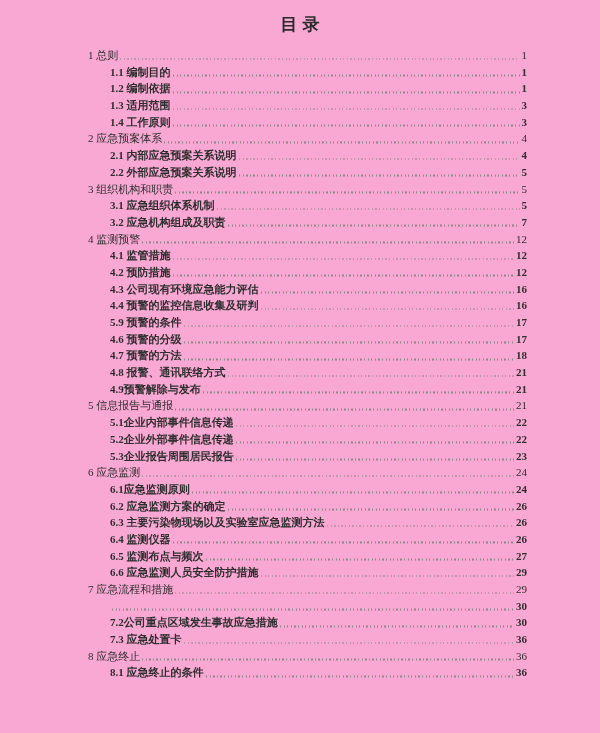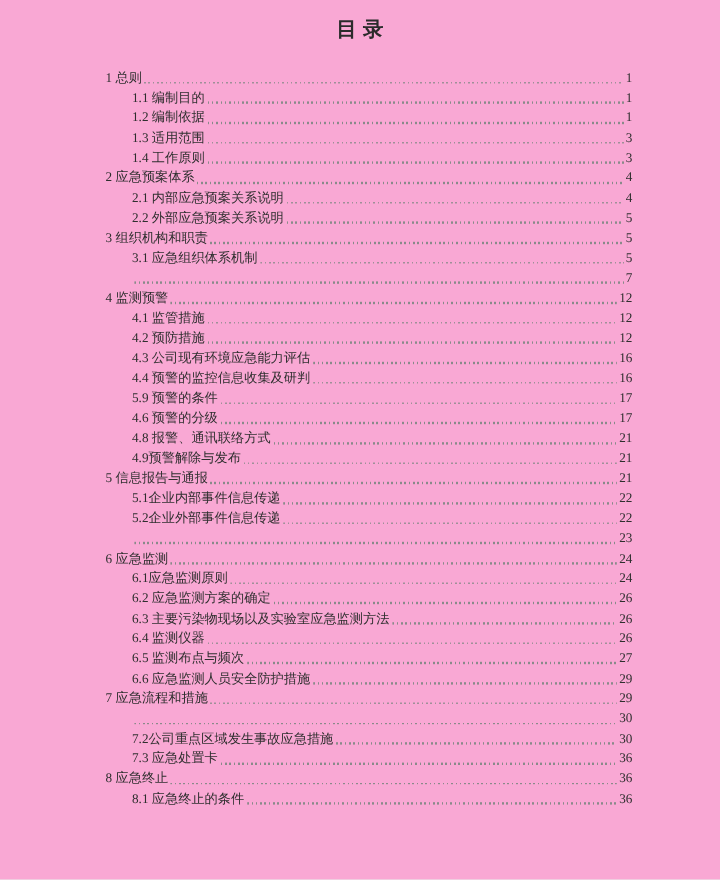--- a/index.html
+++ b/index.html
@@ -18,32 +18,32 @@
     margin: 0;
     padding-top: 13px;
     text-align: center;
     font-size: 17px;
     font-weight: bold;
     letter-spacing: 5px;
     text-indent: 5px; 
     color: #2b2b2b;
   }
   .toc {
-    margin: 21px 73px 0 88px;
+    margin: 11px 73px 0 88px;
     text-align: right;
   }
   .row {
     display: flex;
     align-items: baseline;
     height: 16.7px;
     font-size: 11px;
     line-height: 16.7px;
     white-space: nowrap;
   }
-  .row.level-2 { padding-left: 22px; }
+  .row.level-2 { padding-left: 22px; font-weight: bold; }
   .label { flex: 0 0 auto; }
   .leader {
     flex: 1 1 auto;
     align-self: center;
     height: 1.6px;
     margin: 0 2px;
     background: repeating-linear-gradient(
       to right,
       #8a8a8a 0 1.3px,
       transparent 1.3px 3.6px
@@ -102,20 +102,21 @@
     <span class="label">3 组织机构和职责</span>
     <span class="leader"></span>
     <span class="pagenum">5</span>
   </div>
       <div class="row level-2">
     <span class="label">3.1 应急组织体系机制</span>
     <span class="leader"></span>
     <span class="pagenum">5</span>
   </div>
       <div class="row level-2">
+    <span class="label">3.2 应急机构组成及职责</span>
     <span class="leader"></span>
     <span class="pagenum">7</span>
   </div>
       <div class="row level-1">
     <span class="label">4 监测预警</span>
     <span class="leader"></span>
     <span class="pagenum">12</span>
   </div>
       <div class="row level-2">
     <span class="label">4.1 监管措施</span>
@@ -141,20 +142,25 @@
     <span class="label">5.9 预警的条件</span>
     <span class="leader"></span>
     <span class="pagenum">17</span>
   </div>
       <div class="row level-2">
     <span class="label">4.6 预警的分级</span>
     <span class="leader"></span>
     <span class="pagenum">17</span>
   </div>
       <div class="row level-2">
+    <span class="label">4.7 预警的方法</span>
+    <span class="leader"></span>
+    <span class="pagenum">18</span>
+  </div>
+      <div class="row level-2">
     <span class="label">4.8 报警、通讯联络方式</span>
     <span class="leader"></span>
     <span class="pagenum">21</span>
   </div>
       <div class="row level-2">
     <span class="label">4.9预警解除与发布</span>
     <span class="leader"></span>
     <span class="pagenum">21</span>
   </div>
       <div class="row level-1">
@@ -166,20 +172,21 @@
     <span class="label">5.1企业内部事件信息传递</span>
     <span class="leader"></span>
     <span class="pagenum">22</span>
   </div>
       <div class="row level-2">
     <span class="label">5.2企业外部事件信息传递</span>
     <span class="leader"></span>
     <span class="pagenum">22</span>
   </div>
       <div class="row level-2">
+    <span class="label">5.3企业报告周围居民报告</span>
     <span class="leader"></span>
     <span class="pagenum">23</span>
   </div>
       <div class="row level-1">
     <span class="label">6 应急监测</span>
     <span class="leader"></span>
     <span class="pagenum">24</span>
   </div>
       <div class="row level-2">
     <span class="label">6.1应急监测原则</span>

